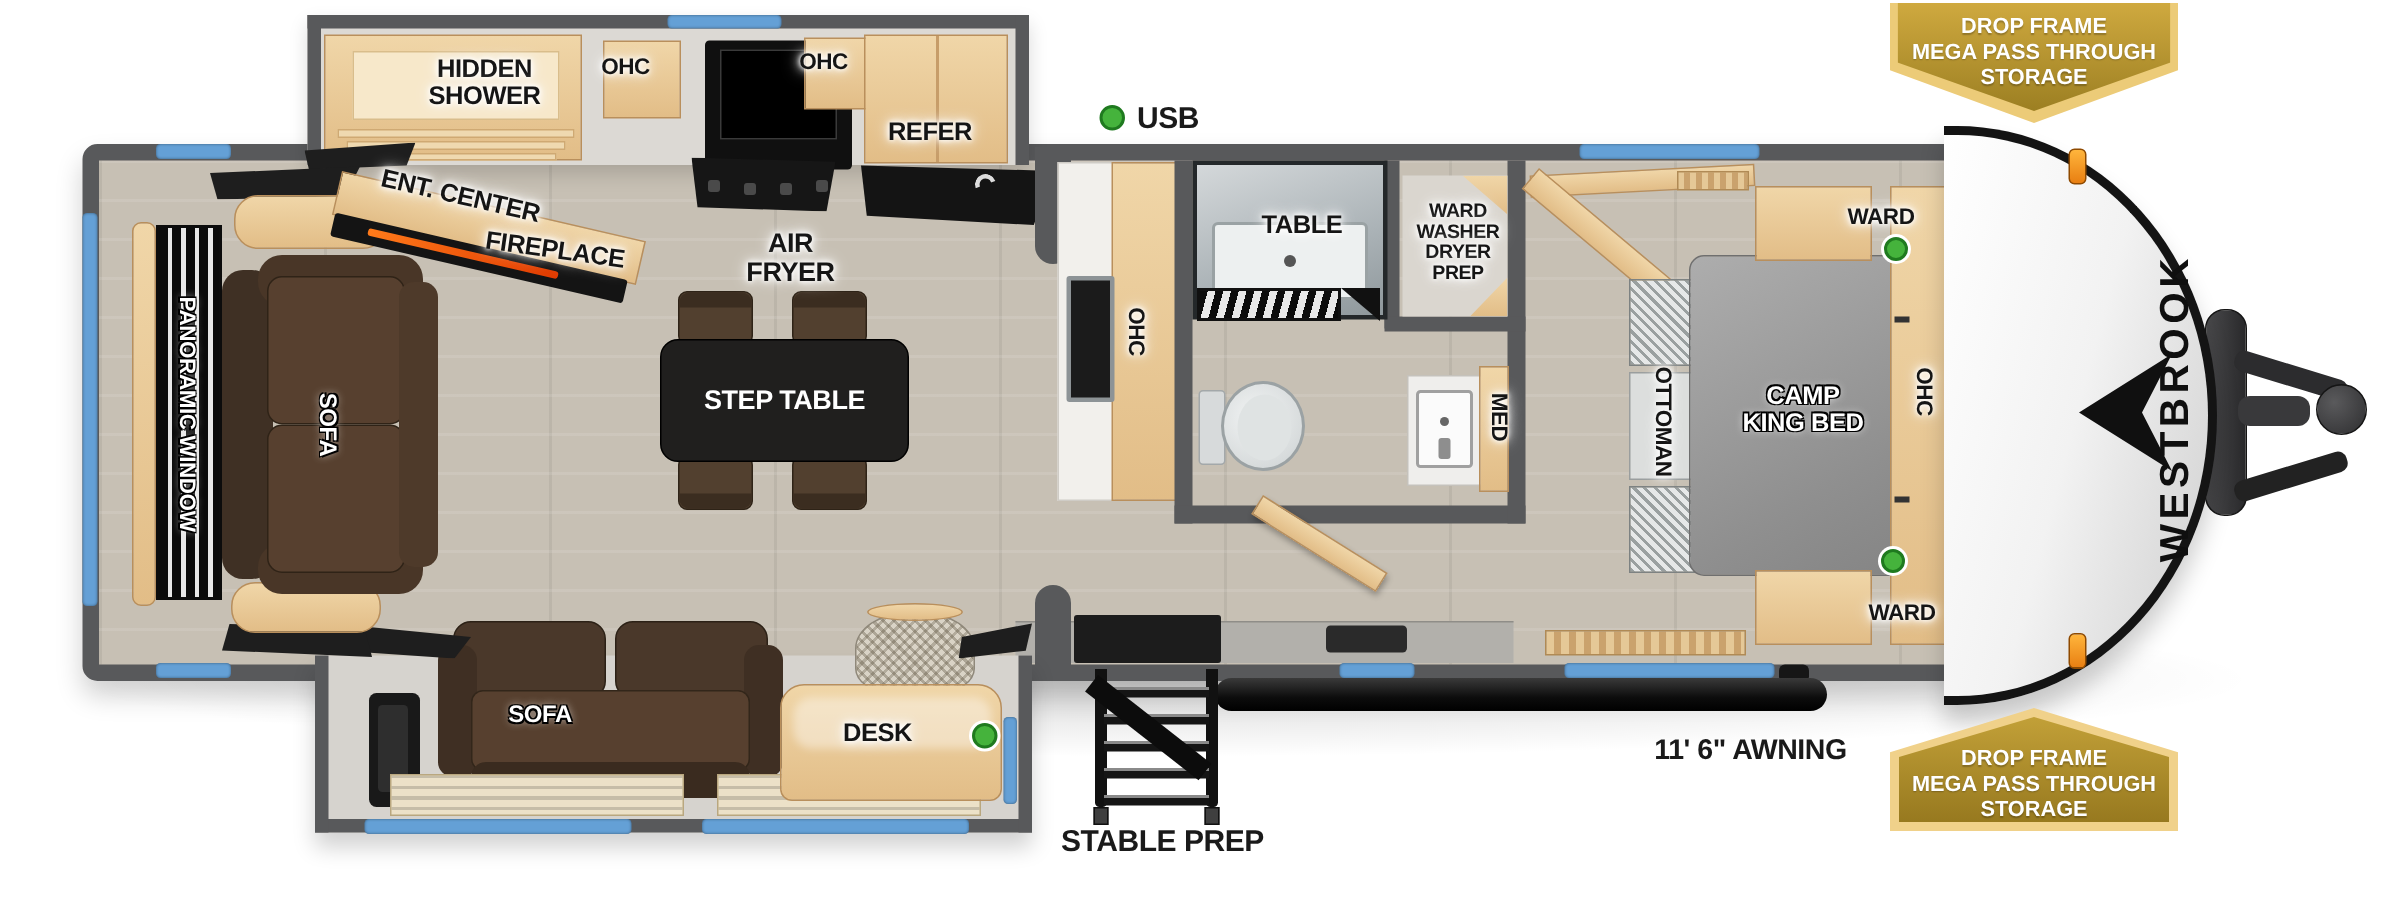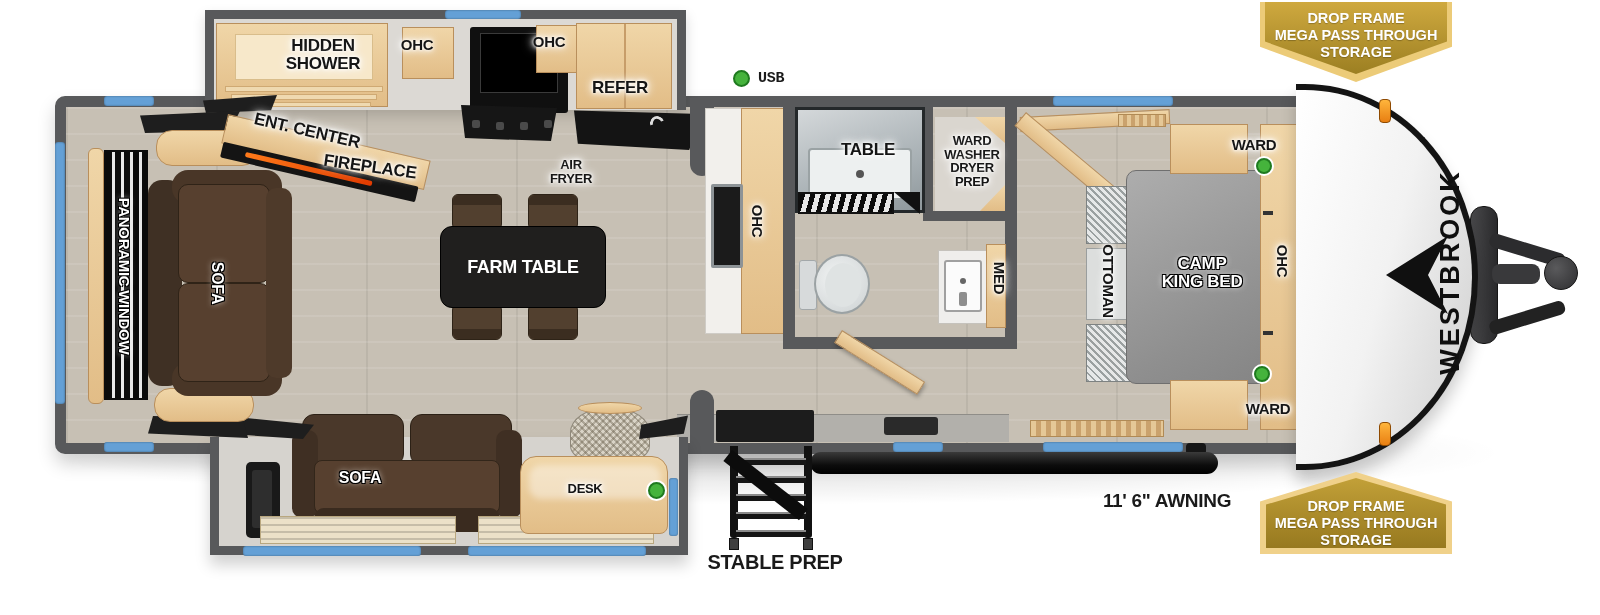--- a/index.html
+++ b/index.html
@@ -277,42 +277,42 @@
 STORAGE</div>
   </div>
 
   <div class="abs ctr lbl dark" style="left:323px;top:55px;font-size:17px;">HIDDEN
 SHOWER</div>
   <div class="abs ctr lbl dark" style="left:417px;top:45px;font-size:15px;">OHC</div>
   <div class="abs ctr lbl dark" style="left:549px;top:42px;font-size:15px;">OHC</div>
   <div class="abs ctr lbl dark" style="left:620px;top:88px;font-size:17px;">REFER</div>
   <div class="abs lbl dark" style="left:307px;top:131px;transform:translate(-50%,-50%) rotate(13deg);font-size:17px;white-space:nowrap;">ENT. CENTER</div>
   <div class="abs lbl dark" style="left:370px;top:167px;transform:translate(-50%,-50%) rotate(8deg);font-size:17px;white-space:nowrap;">FIREPLACE</div>
-  <div class="abs ctr lbl dark" style="left:527px;top:172px;font-size:13px;margin-left:44px;">AIR
+  <div class="abs ctr lbl dark" style="left:527px;top:172px;font-size:18px;">AIR
 FRYER</div>
   <div class="abs r90 lbl dark" style="left:757px;top:221px;font-size:15px;">OHC</div>
 
   <div class="abs r90 lbl light" style="left:124px;top:276px;font-size:15px;">PANORAMIC WINDOW</div>
   <div class="abs r90 lbl light" style="left:217px;top:283px;font-size:16px;">SOFA</div>
-  <div class="abs ctr lbl white" style="left:523px;top:267px;font-size:18px;">FARM TABLE</div>
+  <div class="abs ctr lbl white" style="left:523px;top:267px;font-size:18px;">STEP TABLE</div>
   <div class="abs ctr lbl light" style="left:360px;top:478px;font-size:16px;">SOFA</div>
-  <div class="abs ctr lbl dark" style="left:585px;top:489px;font-size:13px;">DESK</div>
+  <div class="abs ctr lbl dark" style="left:585px;top:489px;font-size:17px;">DESK</div>
 
   <div class="abs ctr lbl dark" style="left:868px;top:150px;font-size:17px;">TABLE</div>
   <div class="abs ctr lbl dark" style="left:972px;top:161px;font-size:13px;">WARD
 WASHER
 DRYER
 PREP</div>
   <div class="abs r90 lbl dark" style="left:999px;top:278px;font-size:15px;">MED</div>
 
   <div class="abs r90 lbl dark" style="left:1108px;top:281px;font-size:15px;">OTTOMAN</div>
   <div class="abs ctr lbl light" style="left:1202px;top:273px;font-size:17px;">CAMP
 KING BED</div>
   <div class="abs ctr lbl dark" style="left:1254px;top:145px;font-size:15px;">WARD</div>
   <div class="abs ctr lbl dark" style="left:1268px;top:409px;font-size:15px;">WARD</div>
   <div class="abs r90 lbl dark" style="left:1282px;top:261px;font-size:15px;">OHC</div>
 
   <div class="abs greendot" style="left:733px;top:70px;width:17px;height:17px;"></div>
-  <div class="abs lbl plain" style="left:758px;top:70px;height:18px;line-height:18px;font-size:15px;font-family:Liberation Mono, monospace;">USB</div>
+  <div class="abs lbl plain" style="left:758px;top:70px;height:18px;line-height:18px;font-size:20px;">USB</div>
   <div class="abs ctr lbl plain" style="left:1167px;top:501px;font-size:19px;white-space:nowrap;">11' 6" AWNING</div>
   <div class="abs ctr lbl plain" style="left:775px;top:562px;font-size:20px;white-space:nowrap;">STABLE PREP</div>
 
 </div>
 
 </body></html>

